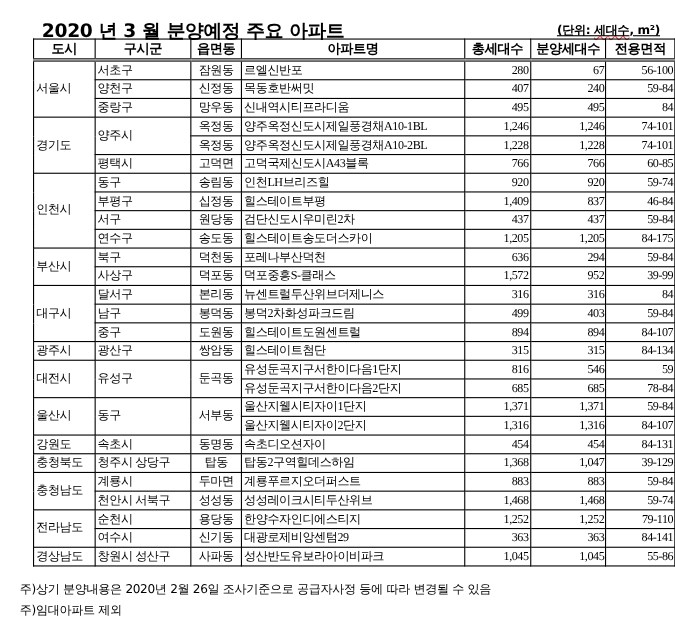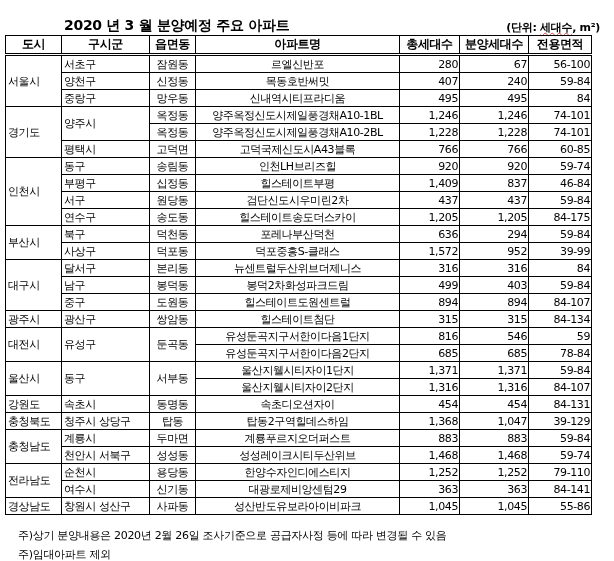--- a/index.html
+++ b/index.html
@@ -1,27 +1,27 @@
 <!DOCTYPE html>
 <html><head>
 <meta charset="utf-8">
 <style>
   html, body { margin: 0; padding: 0; background: #ffffff; }
   body { width: 614px; height: 561px; position: relative; overflow: hidden;
          font-family: "DejaVu Sans", sans-serif; color: #000; }
-  .title { position: absolute; left: 64px; top: 17px; font-size: 14px; font-weight: bold; letter-spacing: -0.3px; }
-  .unit { position: absolute; right: 14px; top: 20px; font-size: 11px; font-weight: bold; letter-spacing: -0.3px; }
+  .title { position: absolute; left: 38px; top: 17px; font-size: 17px; font-weight: bold; letter-spacing: -0.3px; }
+  .unit { position: absolute; right: 14px; top: 20px; font-size: 11px; font-weight: bold; letter-spacing: -0.3px; text-decoration: underline; }
   .unit .squig { text-decoration: underline wavy #e04040; text-decoration-thickness: 1px; }
-  table { position: absolute; left: 5px; top: 35px; border-collapse: collapse;
-          font-size: 11px; letter-spacing: -0.4px; table-layout: fixed; }
+  table { position: absolute; left: 30px; top: 35px; border-collapse: collapse;
+          font-size: 11px; letter-spacing: -0.4px; table-layout: fixed; font-family: Liberation Serif, serif; }
   td, th { border: 1px solid #000; padding: 0 2px; height: 16px; line-height: 15px;
            white-space: nowrap; overflow: hidden; }
   th { font-weight: bold; font-size: 12px; text-align: center; height: 17px;
        border-bottom: 3px double #000; }
-  td.l { text-align: center; }
+  td.l { text-align: left; }
   td.r { text-align: right; padding-right: 1px; }
   td.c1 { text-align: left; vertical-align: middle; font-size: 11px; }
   td.c2 { text-align: left; vertical-align: middle; margin-left: 44px; }
   td.c3 { text-align: center; vertical-align: middle; }
   table { border: 1.5px solid #000; }
   .notes { position: absolute; left: 18px; top: 526px; font-size: 11px; line-height: 19px; letter-spacing: -0.3px; }
 </style>
 </head>
 <body>
 

